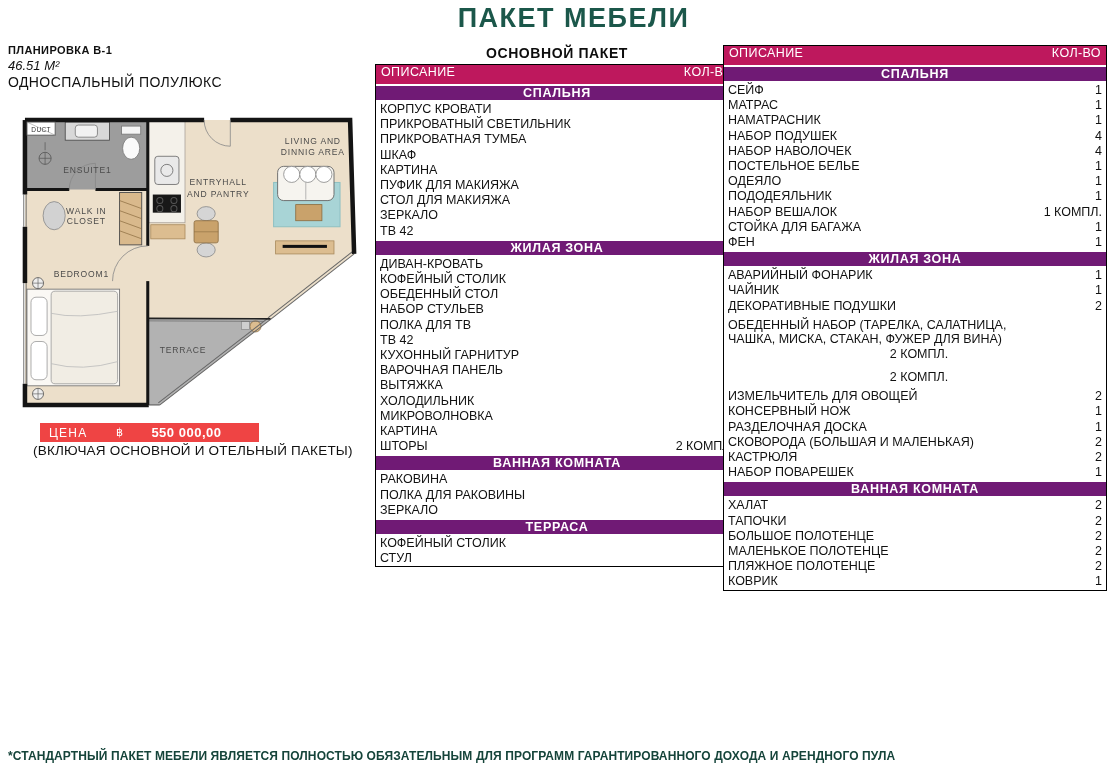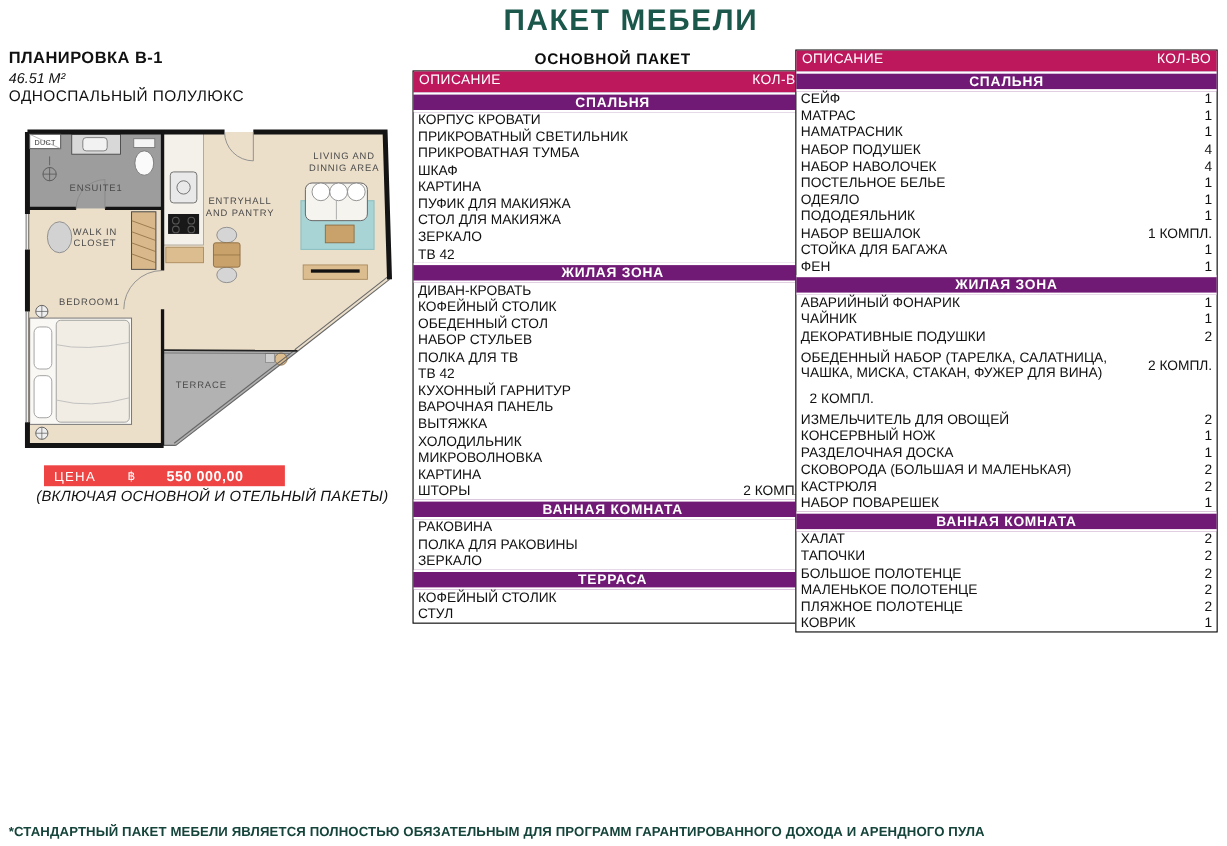--- a/index.html
+++ b/index.html
@@ -6,50 +6,50 @@
   body{
     width:1115px;height:769px;position:relative;background:#ffffff;
     font-family:"Liberation Sans",sans-serif;color:#111;overflow:hidden;
   }
   .main-title{
     position:absolute;top:3px;left:16px;width:1115px;text-align:center;
     font-size:27px;font-weight:bold;letter-spacing:1.5px;color:#1b574a;
   }
   
   .plan-head{position:absolute;left:8px;top:44px;line-height:1.25;}
-  .plan-name{font-weight:bold;font-size:15px;letter-spacing:.4px;}
+  .plan-name{font-weight:bold;font-size:11px;letter-spacing:.4px;}
   .plan-area{font-style:italic;font-size:13px;}
   .plan-type{font-size:14px;letter-spacing:.4px;}
   .floorplan{position:absolute;left:6px;top:112px;}
   .price-bar{
     position:absolute;left:40px;top:423px;width:219px;height:19px;background:#ef4444;
     color:#fff;display:flex;align-items:center;justify-content:space-between;
     padding:0 9px;box-sizing:border-box;
   }
   .price-label{font-size:12px;letter-spacing:1.2px;}
   .price-cur{font-size:11px;}
   .price-val{font-weight:bold;font-size:13px;letter-spacing:.5px;}
-  .price-note{position:absolute;left:33px;top:443px;font-style:italic;font-size:13.5px;letter-spacing:.2px;}
+  .price-note{position:absolute;left:33px;top:443px;font-size:13.5px;letter-spacing:.2px;}
   
   .pkg{position:absolute;top:45px;}
   #table-0{left:375px;width:364px;}
   #table-1{left:723px;width:384px;}
   .pkg-title{font-size:14px;font-weight:bold;text-align:center;letter-spacing:.6px;margin-bottom:3px;color:#0d0d0d;}
   .tbl{border:1.6px solid #000;background:#fff;}
   .thead{
     background:#be185d;color:#fff;display:flex;justify-content:space-between;align-items:flex-start;
     height:19px;padding:0 5px;font-size:12.5px;letter-spacing:.4px;
   }
   .sec{
     background:#701a75;color:#fff;text-align:center;font-weight:bold;font-size:12.5px;
     letter-spacing:.7px;height:14px;line-height:14px;border-top:2px solid #fff;border-bottom:2px solid #fff;
   }
   .row{display:flex;justify-content:space-between;padding:0 4px;font-size:12.5px;line-height:15.2px;}
   .row .q{white-space:nowrap;margin-left:8px;}
-  .row.tall{padding-top:4px;padding-bottom:4px;}
+  .row.tall{padding-top:4px;padding-bottom:4px;flex-direction:column;}
   .row.tall .d{line-height:14.5px;max-width:300px;}
   .row.tall .q{align-self:center;}
   .footnote{
     position:absolute;left:8px;top:749px;font-size:12px;font-weight:bold;color:#15443a;letter-spacing:.1px;
   }
   
   .roomlbl{font-family:"Liberation Sans",sans-serif;fill:#4b4b4b;font-size:8.5px;letter-spacing:.8px;}
   .roomlbl.small{font-size:6.5px;letter-spacing:.3px;fill:#333;}
 </style>
 </head>

